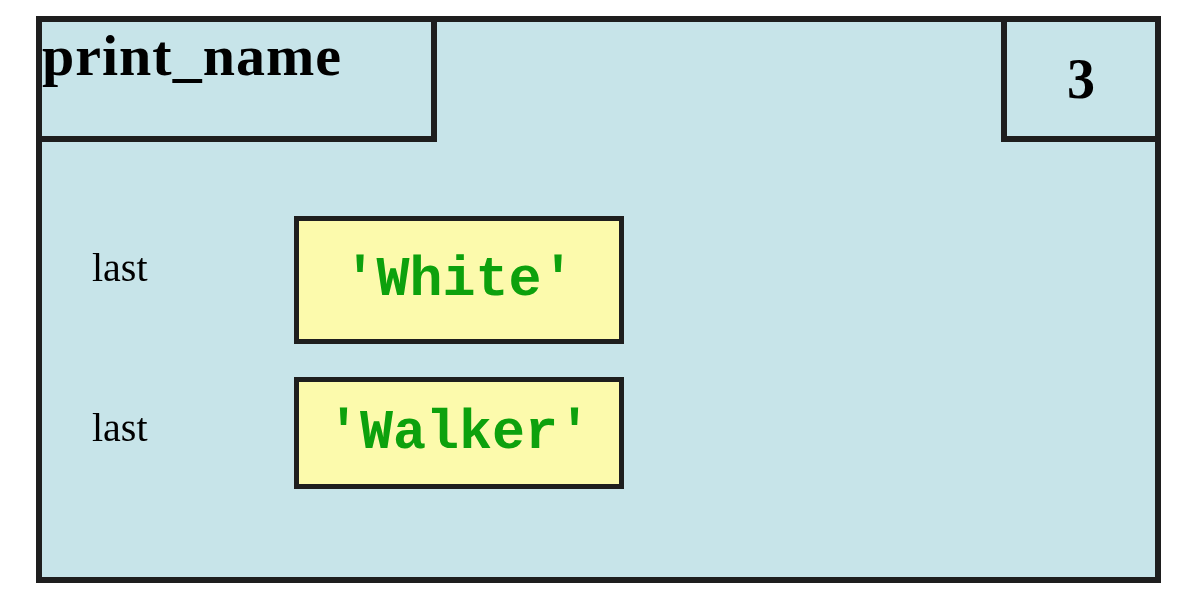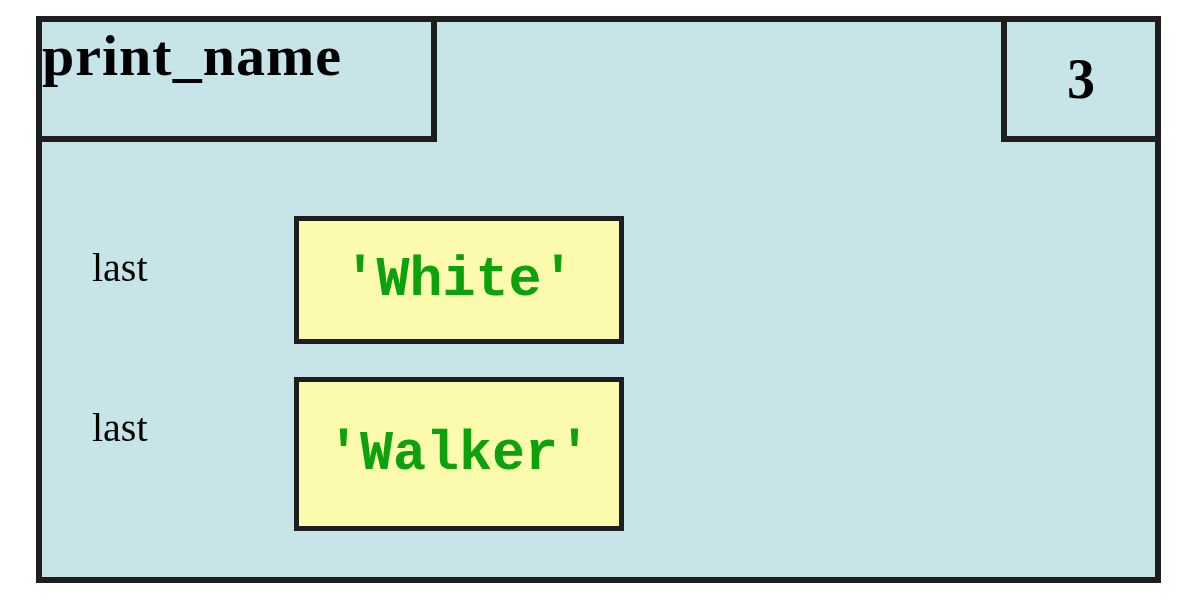--- a/index.html
+++ b/index.html
@@ -74,21 +74,21 @@
     position: absolute;
     left: 294px;
     width: 330px;
     background: var(--value-fill);
     border: 5px solid var(--border-color);
     display: flex;
     align-items: center;
     justify-content: center;
   }
   .value-box.row-last  { top: 216px; height: 128px; }
-  .value-box.row-first { top: 377px; height: 154px; align-items: center; }
+  .value-box.row-first { top: 377px; height: 112px; align-items: center; }
   .value-text {
     font-family: "Liberation Mono", "DejaVu Sans Mono", monospace;
     font-weight: bold;
     font-size: 55px;
     color: var(--value-text);
     white-space: nowrap;
   }
 </style>
 </head>
 <body>

